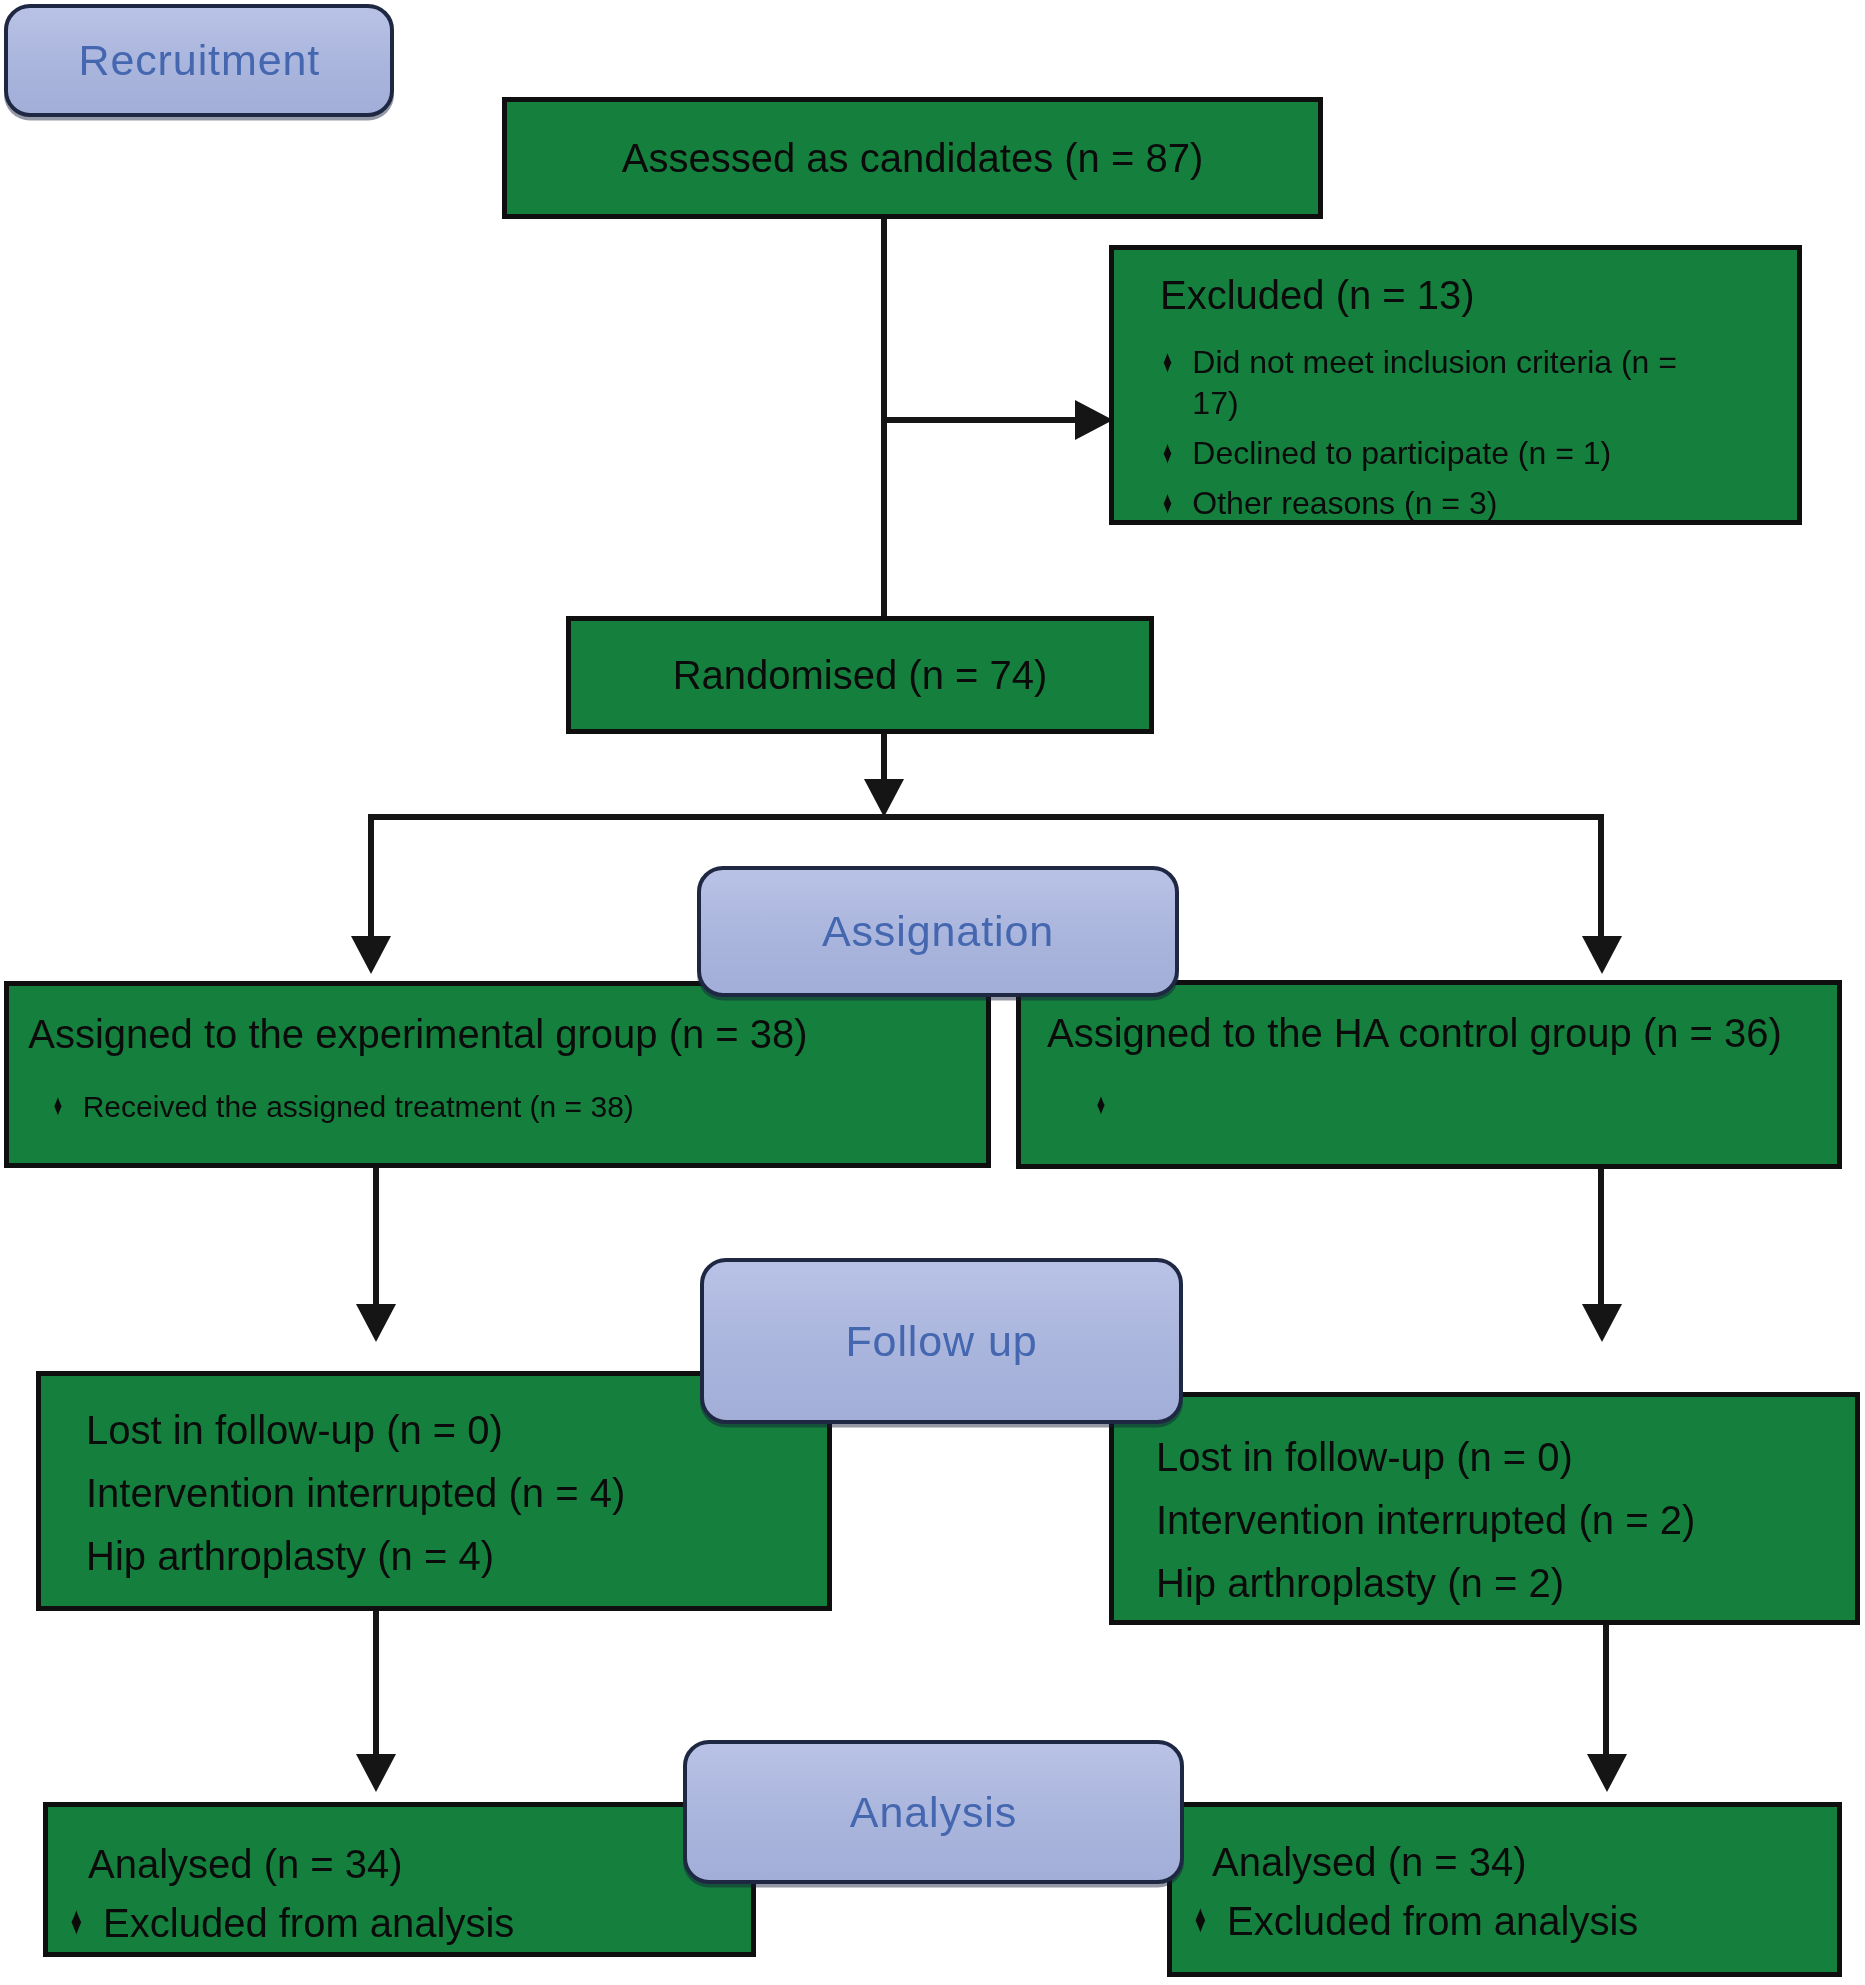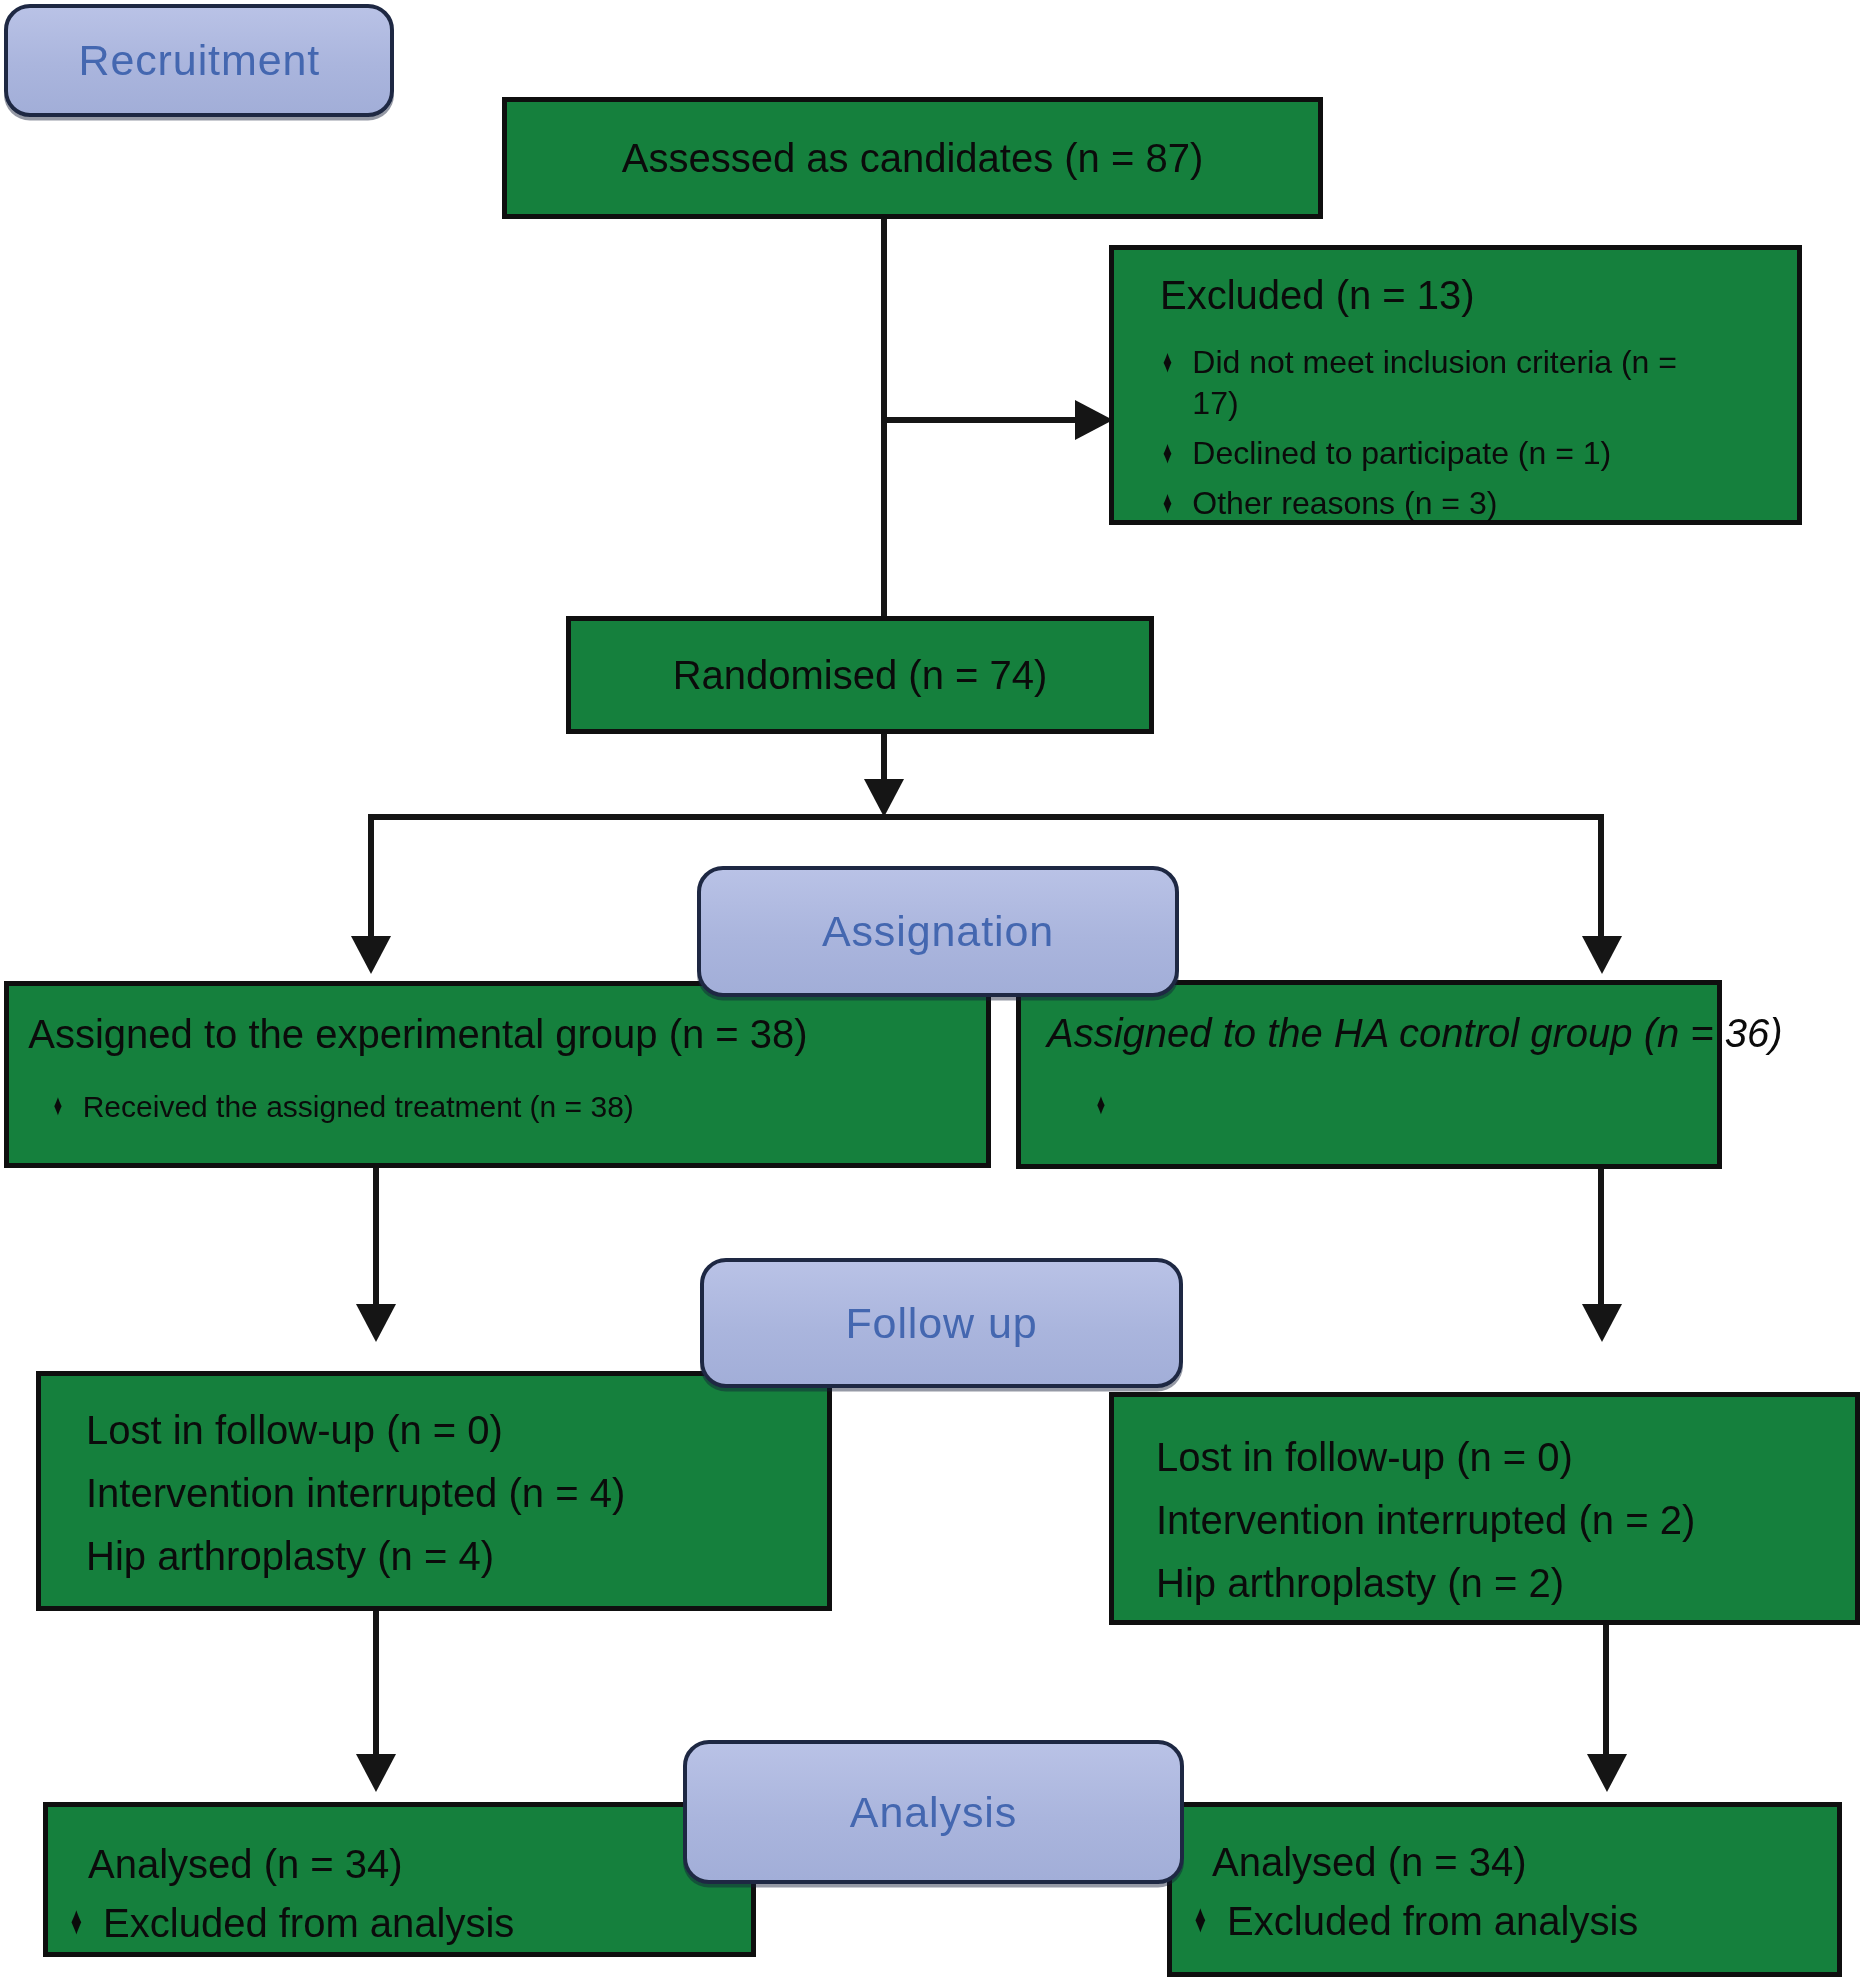--- a/index.html
+++ b/index.html
@@ -122,21 +122,21 @@
   <div class="box group-box" id="experimental-group-box" style="left:4.3px; top:981px; width:987px; height:187px;">
     <div class="box-title">Assigned to the experimental group (n = 38)</div>
     <div class="bullets">
         <div class="li-row">
           <span class="dia">♦</span>
           <span class="li-text">Received the assigned treatment (n = 38)</span>
         </div>
       </div>
   </div>
 
-  <div class="box group-box" id="control-group-box" style="left:1016px; top:980px; width:706px; height:189px;font-style:italic;">
+  <div class="box group-box" id="control-group-box" style="left:1016px; top:980px; width:826px; height:189px;">
     <div class="box-title">Assigned to the HA control group (n = 36)</div>
     <div class="bullets">
         <div class="li-row">
           <span class="dia">♦</span>
         </div>
       </div>
   </div>
 
   <div class="box follow-box" id="experimental-followup-box" style="left:36px; top:1371px; width:796px; height:240px;">
     <div class="lines">
@@ -175,21 +175,21 @@
   </div>
 
   <div class="pill" style="left:4.3px; top:3.5px; width:390px; height:113px;">
     <span>Recruitment</span>
   </div>
 
   <div class="pill" style="left:697px; top:866px; width:482px; height:131px;">
     <span>Assignation</span>
   </div>
 
-  <div class="pill" style="left:700px; top:1258px; width:483px; height:130px;">
+  <div class="pill" style="left:700px; top:1258px; width:483px; height:166px;">
     <span>Follow up</span>
   </div>
 
   <div class="pill" style="left:683px; top:1740px; width:501px; height:144px;">
     <span>Analysis</span>
   </div>
 
 </div>
 
 

